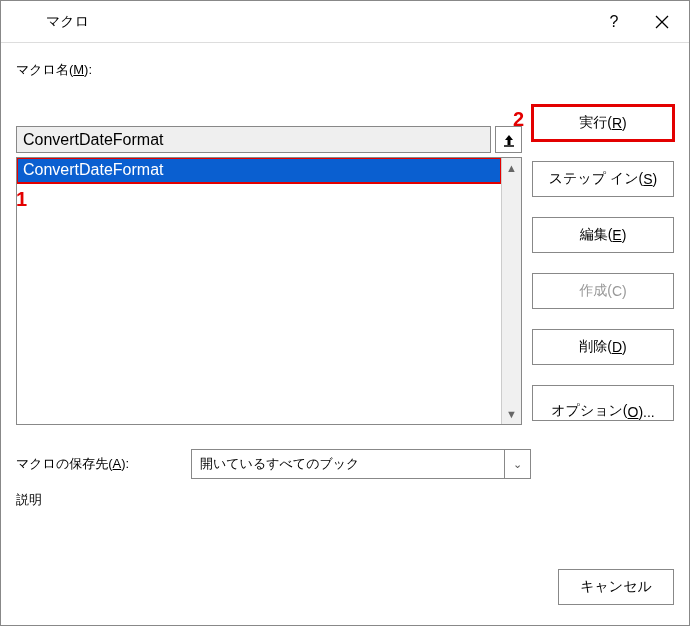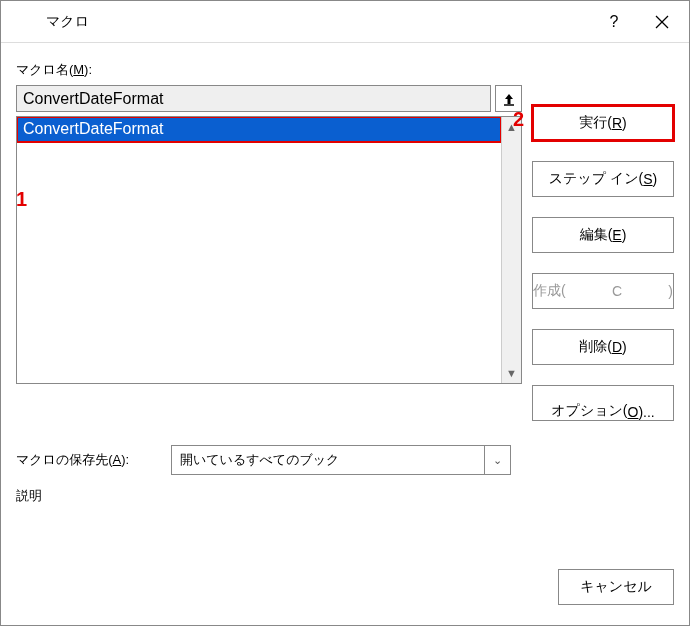--- a/index.html
+++ b/index.html
@@ -44,21 +44,21 @@
     }
 
     .macro-label { margin-bottom: 6px; font-size: 13px; }
     .underline { text-decoration: underline; }
 
     .row1 {
       display: flex;
       gap: 10px;
       align-items: flex-start;
     }
-    .col-left { flex: 1; }
+    .col-left { flex: 1; margin-top: 41px; }
     .col-right { width: 142px; }
 
     .name-row {
       display: flex;
       gap: 4px;
     }
     .name-input {
       flex: 1;
       height: 27px;
       border: 1px solid #888;
@@ -130,29 +130,29 @@
       background: #fff;
       font-size: 14px;
       font-family: "Yu Gothic UI", "Meiryo", sans-serif;
       margin-bottom: 12px;
       cursor: pointer;
       display: flex;
       align-items: center;
       justify-content: center;
       margin-top: 20px;
     }
-    .btn.disabled { color: #999; justify-content: space-between; }
+    .btn.disabled { color: #999; }
     .btn.red { outline: 3px solid #e30000; outline-offset: -2px; }
     .btn:last-child { margin-bottom: 0; align-items: flex-end; }
 
     .bottom-row {
       margin-top: 24px;
       display: flex;
       align-items: center;
-      gap: 0;
+      gap: 20px;
     }
     .bottom-label { width: 155px; }
     .combo {
       width: 340px; height: 30px;
       border: 1px solid #888;
       display: flex;
       align-items: center;
       justify-content: space-between;
       padding: 0 0 0 8px;
       font-size: 13px;

